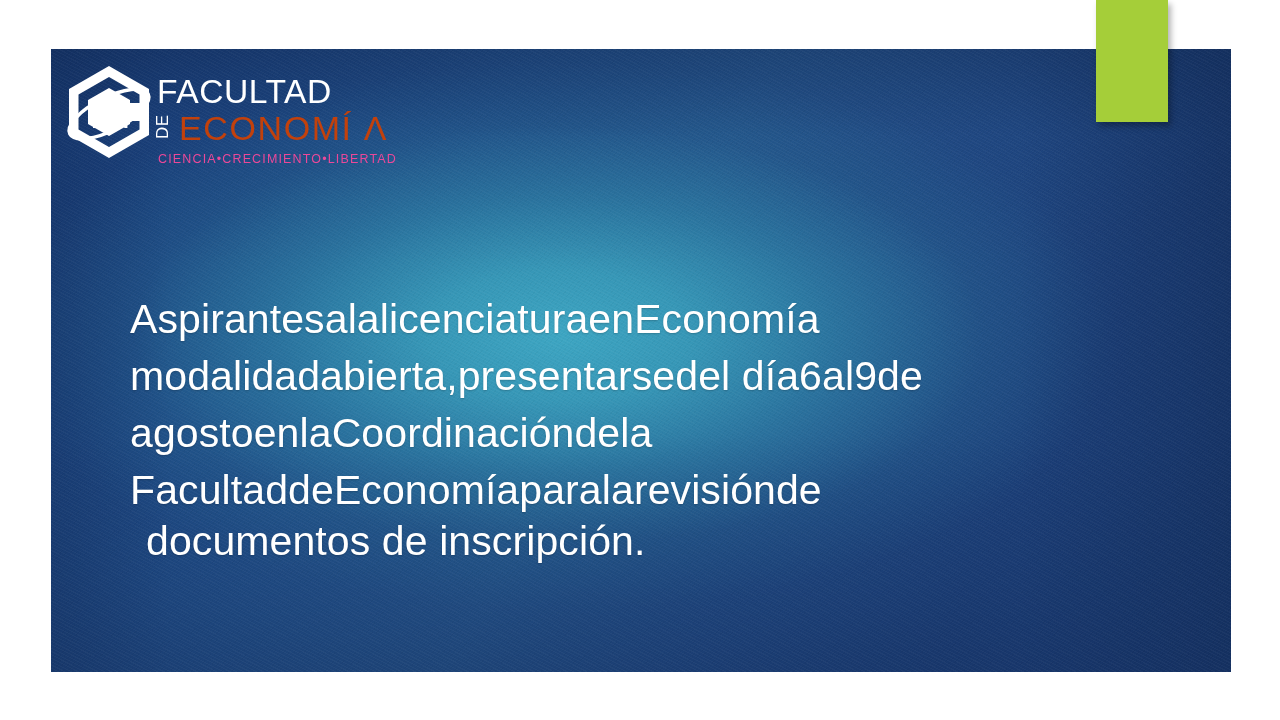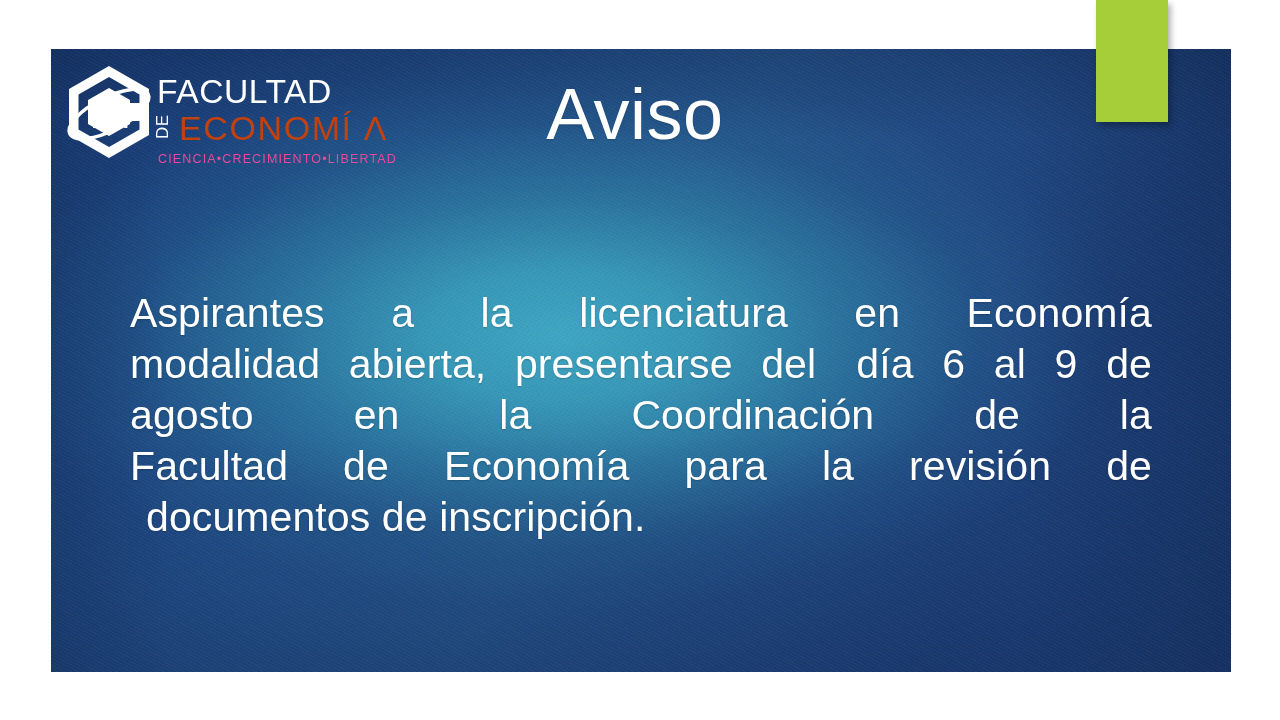--- a/index.html
+++ b/index.html
@@ -201,22 +201,22 @@
     font-size: 41px;
     line-height: 51px;
     color: #ffffff;
     white-space: nowrap;
     letter-spacing: 0.1px;
     text-shadow: 0 1px 2px rgba(0,0,0,0.20);
   }
   
   .body-line.justify {
     display: flex;
-    justify-content: space-between;
     white-space: normal;
+    margin-top: 6px;
   }
   .body-line.justify > span { white-space: pre; }
   .body-line.last { display: block; margin-left: 16px; }
 </style>
 </head>
 <body>
 
 <div id="slide-canvas">
 
   <div id="slide-panel">
@@ -250,21 +250,20 @@
       </svg>
     </div>
     <div id="logo-wordmark">
       <div class="wm-line1">FACULTAD</div>
       <div class="wm-de">DE</div>
       <div class="wm-line2">ECONOMÍ Λ</div>
       <div class="wm-tagline">CIENCIA•CRECIMIENTO•LIBERTAD</div>
     </div>
   </div>
 
-  <div id="slide-title">Aviso</div>
 
   <div id="slide-body">
     <div class="body-line justify">
         <span>Aspirantes</span>
         <span>a</span>
         <span>la</span>
         <span>licenciatura</span>
         <span>en</span>
         <span>Economía</span>
       </div>

